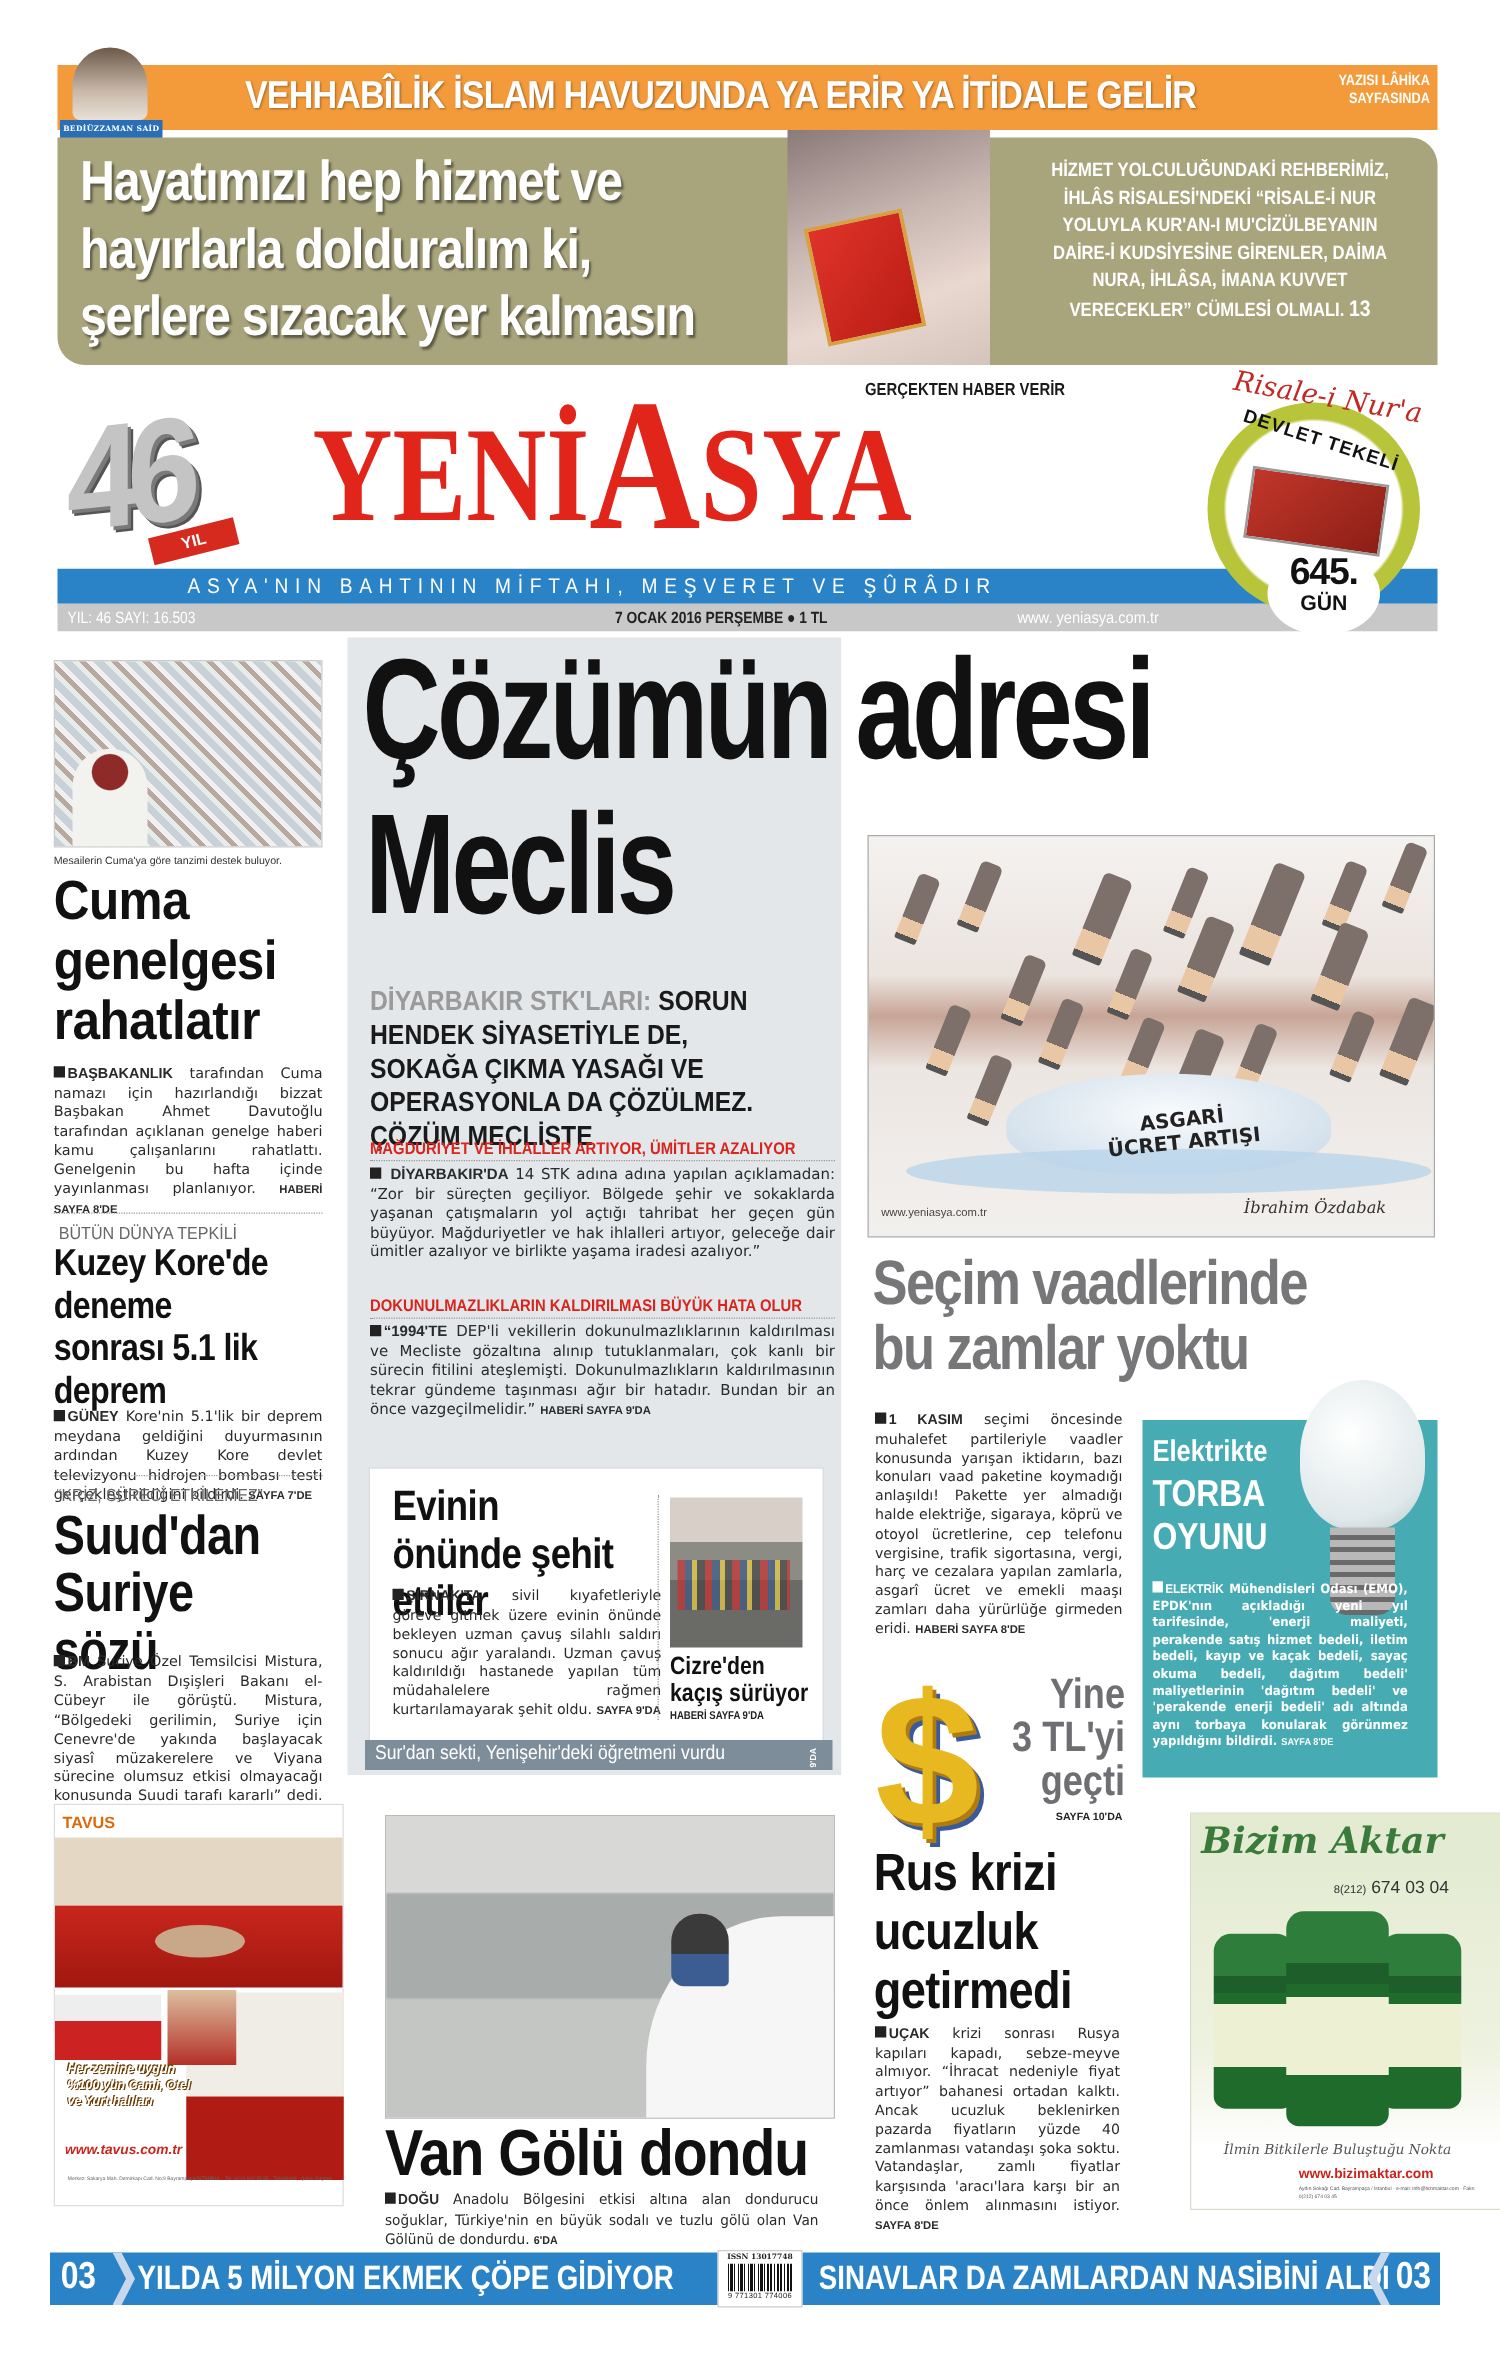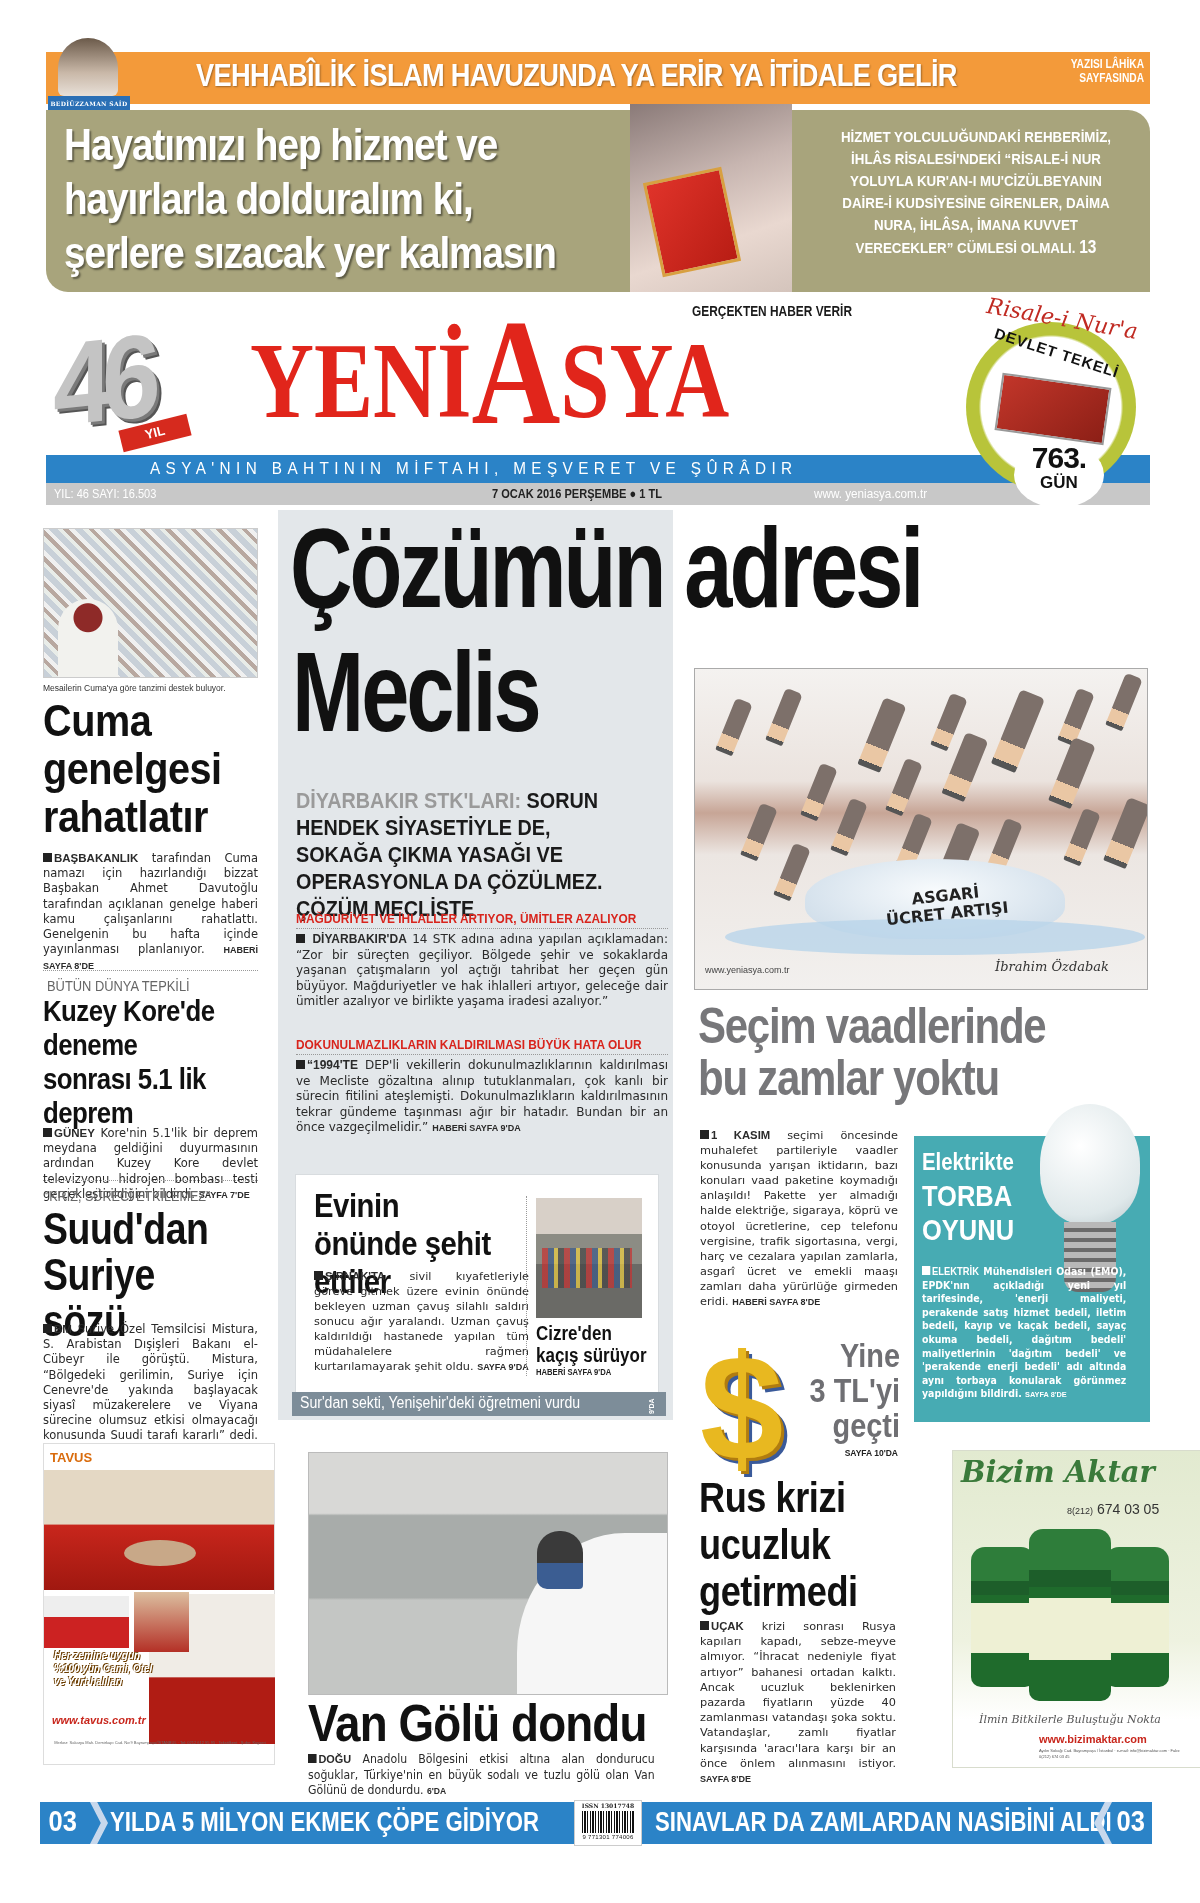--- a/index.html
+++ b/index.html
@@ -205,21 +205,21 @@
 <div class="abs" id="issue">YIL: 46  SAYI: 16.503</div>
 <div class="abs" id="date">7 OCAK 2016 PERŞEMBE ● 1 TL</div>
 <div class="abs" id="website">www. yeniasya.com.tr</div>
 
 <div class="abs" id="badge">
   <div class="ring"></div>
   <div class="book"></div>
   <div class="script">Risale-i Nur'a</div>
   <div class="arc">DEVLET TEKELİ</div>
   <div class="days">
-    <span class="n">763.</span>
+    <span class="n">645.</span>
     <span class="g">GÜN</span>
   </div>
 </div>
 
 <div class="abs" id="mosque-photo">
     <div class="imam"></div>
   </div>
 <div class="abs" id="mosque-caption">Mesailerin Cuma'ya göre tanzimi destek buluyor.</div>
 <div class="abs" id="cuma-title">Cuma genelgesi rahatlatır</div>
 <div class="abs body-text" id="cuma-body"><span class="sq"></span><span class="lead">BAŞBAKANLIK</span><span> tarafından Cuma namazı için hazırlandığı bizzat Başbakan Ahmet Davutoğlu tarafından açıklanan genelge haberi kamu çalışanlarını rahatlattı. Genelgenin bu hafta içinde yayınlanması planlanıyor.</span> <span class="ref">HABERİ SAYFA 8'DE</span></div>
@@ -338,21 +338,21 @@
   <div>Yine</div>
   <div>3 TL'yi</div>
   <div>geçti</div>
 </div>
 <div class="abs" id="dollar-ref">SAYFA 10'DA</div>
 <div class="abs" id="rus-title">Rus krizi ucuzluk getirmedi</div>
 <div class="abs body-text" id="rus-body"><span class="sq"></span><span class="lead">UÇAK</span><span> krizi sonrası Rusya kapıları kapadı, sebze-meyve almıyor. “İhracat nedeniyle fiyat artıyor” bahanesi ortadan kalktı. Ancak ucuzluk beklenirken pazarda fiyatların yüzde 40 zamlanması vatandaşı şoka soktu. Vatandaşlar, zamlı fiyatlar karşısında 'aracı'lara karşı bir an önce önlem alınmasını istiyor.</span> <span class="ref">SAYFA 8'DE</span></div>
 
 <div class="abs" id="aktar-ad">
   <div class="name">Bizim Aktar</div>
-  <div class="phone"><small>8(212)</small> <span>674 03 05</span></div>
+  <div class="phone"><small>8(212)</small> <span>674 03 04</span></div>
   <div class="jar" style="left:18px;top:96px"></div>
   <div class="jar" style="left:152px;top:96px"></div>
   <div class="jar mid" style="left:76px;top:78px"></div>
   <div class="slogan">İlmin Bitkilerle Buluştuğu Nokta</div>
   <div class="url">www.bizimaktar.com</div>
   <div class="small">Aydın Sokağı Cad. Bayrampaşa / İstanbul · e-mail: info@bizimaktar.com · Faks: 0(212) 674 03 45</div>
 </div>
 
 <div class="abs" id="bottom-bar"></div>
 <div class="abs pg-num" id="pg-left">03</div>

